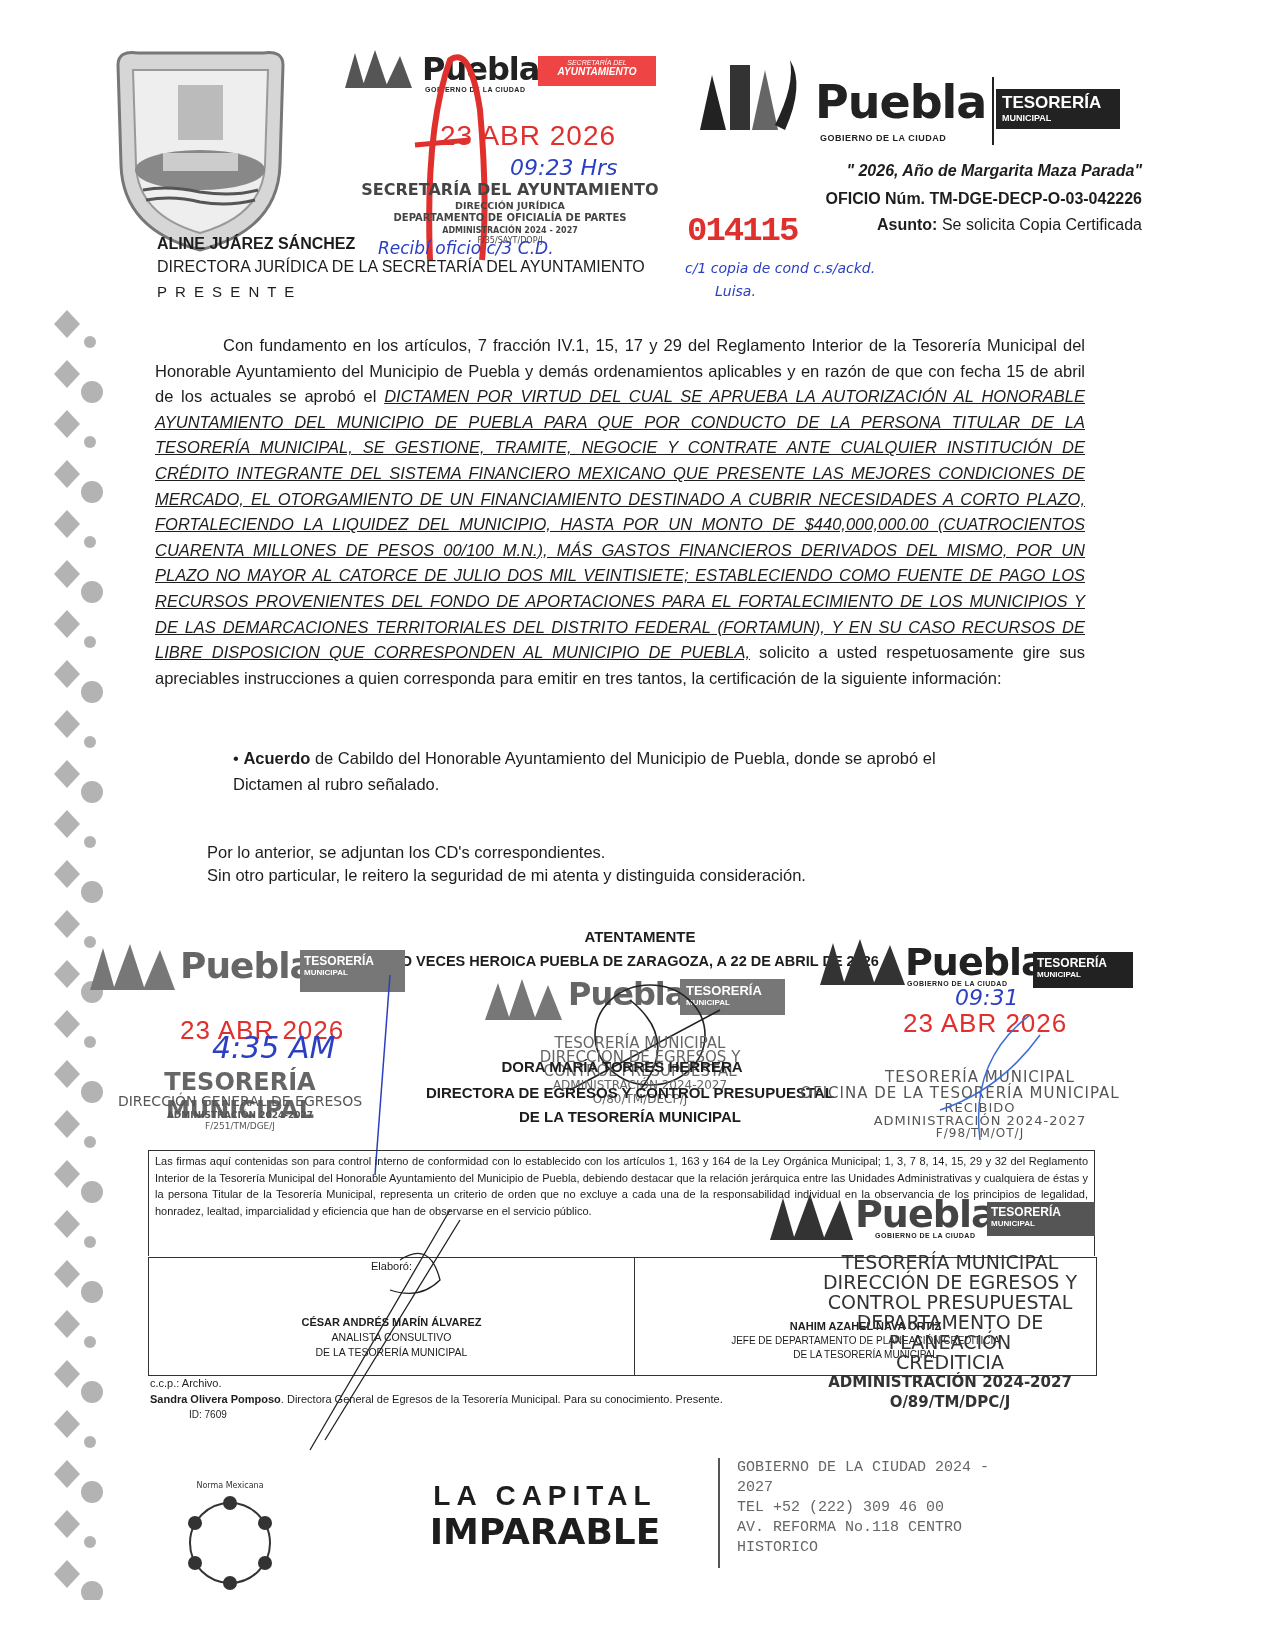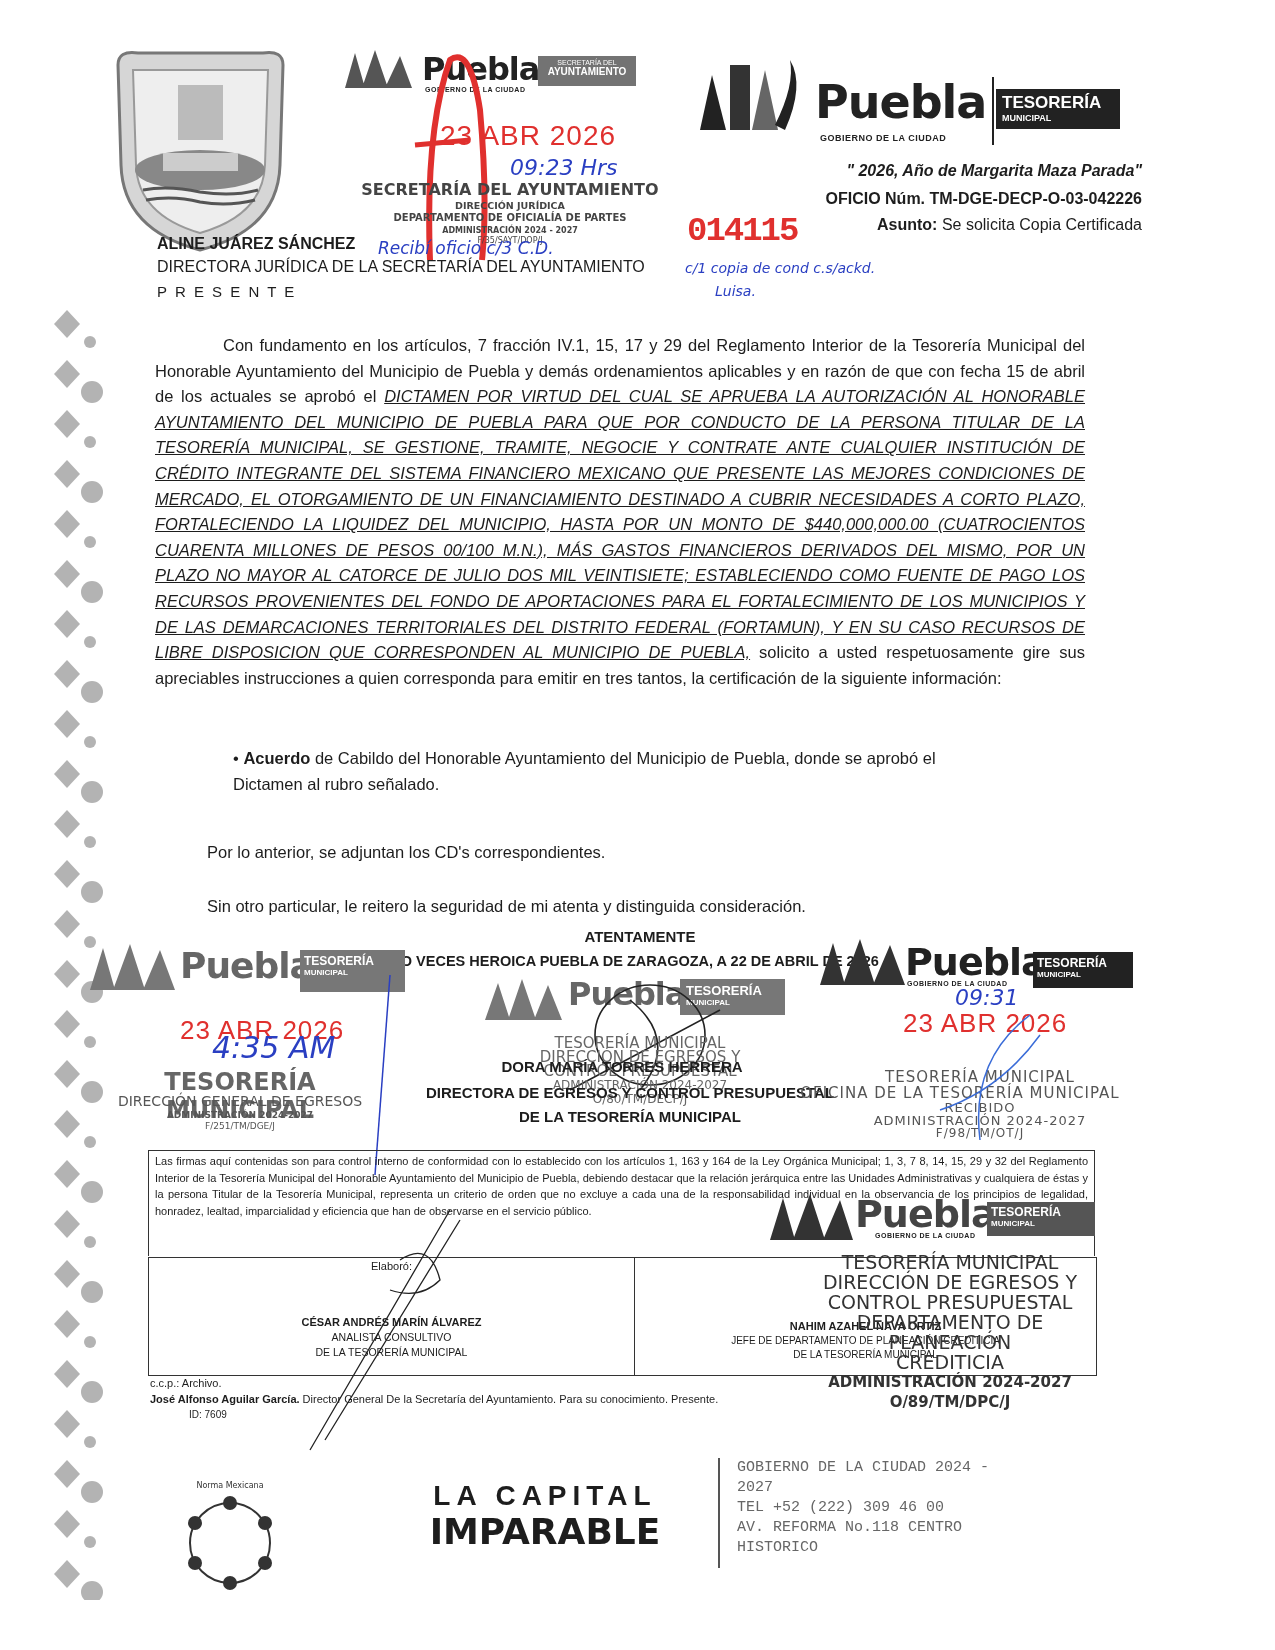--- a/index.html
+++ b/index.html
@@ -88,21 +88,21 @@
   <path d="M35 145 Q60 140 92 147 Q125 152 150 145" stroke="#555" stroke-width="3" fill="none"></path>
   <path d="M38 155 Q65 150 92 157 Q120 162 147 155" stroke="#555" stroke-width="3" fill="none"></path>
 </svg>
 
 <div class="abs" style="left:330px;top:48px;width:330px;height:50px;">
   <svg class="abs" style="left:10px;top:0;width:80px;height:45px;" viewBox="0 0 80 45">
     <path d="M5 40 L15 5 L25 40 Z M22 40 L35 2 L48 40 Z M45 40 L60 8 L72 40 Z" fill="#555"></path>
   </svg>
   <span class="abs logo-wordmark" style="left:92px;top:2px;font-size:32px;">Puebla</span>
   <span class="abs logo-sub" style="left:95px;top:38px;font-size:7px;">GOBIERNO DE LA CIUDAD</span>
-  <div class="abs dept-box" style="left:208px;top:8px;width:98px;height:30px;background:#737373;">
+  <div class="abs dept-box" style="left:208px;top:8px;width:118px;height:30px;background:#ef4444;font-style:italic;">
     <div style="font-size:7px;text-align:center;padding-top:3px;font-weight:normal;">SECRETARÍA DEL</div>
     <div style="font-size:10px;text-align:center;">AYUNTAMIENTO</div>
   </div>
 </div>
 
 <div class="abs" style="left:690px;top:55px;width:430px;height:90px;">
   <svg class="abs" style="left:0;top:0;width:120px;height:80px;" viewBox="0 0 120 80">
     <path d="M10 75 L22 20 L36 75 Z" fill="#222"></path>
     <rect x="40" y="10" width="20" height="65" fill="#333"></rect>
     <path d="M62 75 L75 15 L88 75 Z" fill="#666"></path>
@@ -144,21 +144,21 @@
 <div class="abs" style="left:157px;top:283px;font-size:15px;letter-spacing:2px;">P R E S E N T E</div>
 
 <div class="abs body-text" style="left:155px;top:333px;width:930px;text-indent:68px;">
   <span>Con fundamento en los artículos, 7 fracción IV.1, 15, 17 y 29 del Reglamento Interior de la Tesorería Municipal del Honorable Ayuntamiento del Municipio de Puebla y demás ordenamientos aplicables y en razón de que con fecha 15 de abril de los actuales se aprobó el </span><span class="u">DICTAMEN POR VIRTUD DEL CUAL SE APRUEBA LA AUTORIZACIÓN AL HONORABLE AYUNTAMIENTO DEL MUNICIPIO DE PUEBLA PARA QUE POR CONDUCTO DE LA PERSONA TITULAR DE LA TESORERÍA MUNICIPAL, SE GESTIONE, TRAMITE, NEGOCIE Y CONTRATE ANTE CUALQUIER INSTITUCIÓN DE CRÉDITO INTEGRANTE DEL SISTEMA FINANCIERO MEXICANO QUE PRESENTE LAS MEJORES CONDICIONES DE MERCADO, EL OTORGAMIENTO DE UN FINANCIAMIENTO DESTINADO A CUBRIR NECESIDADES A CORTO PLAZO, FORTALECIENDO LA LIQUIDEZ DEL MUNICIPIO, HASTA POR UN MONTO DE $440,000,000.00 (CUATROCIENTOS CUARENTA MILLONES DE PESOS 00/100 M.N.), MÁS GASTOS FINANCIEROS DERIVADOS DEL MISMO, POR UN PLAZO NO MAYOR AL CATORCE DE JULIO DOS MIL VEINTISIETE; ESTABLECIENDO COMO FUENTE DE PAGO LOS RECURSOS PROVENIENTES DEL FONDO DE APORTACIONES PARA EL FORTALECIMIENTO DE LOS MUNICIPIOS Y DE LAS DEMARCACIONES TERRITORIALES DEL DISTRITO FEDERAL (FORTAMUN), Y EN SU CASO RECURSOS DE LIBRE DISPOSICION QUE CORRESPONDEN AL MUNICIPIO DE PUEBLA,</span><span> solicito a usted respetuosamente gire sus apreciables instrucciones a quien corresponda para emitir en tres tantos, la certificación de la siguiente información:</span>
 </div>
 
 <div class="abs body-text" style="left:233px;top:746px;width:720px;text-align:left;">
   <span>• </span><b>Acuerdo</b><span> de Cabildo del Honorable Ayuntamiento del Municipio de Puebla, donde se aprobó el Dictamen al rubro señalado.</span>
 </div>
 <div class="abs body-text" style="left:207px;top:840px;">Por lo anterior, se adjuntan los CD's correspondientes.</div>
-<div class="abs body-text" style="left:207px;top:894px;">Sin otro particular, le reitero la seguridad de mi atenta y distinguida consideración.</div>
+<div class="abs body-text" style="left:207px;top:863px;">Sin otro particular, le reitero la seguridad de mi atenta y distinguida consideración.</div>
 
 <div class="abs" style="left:380px;top:928px;width:520px;text-align:center;font-size:15px;font-weight:bold;">ATENTAMENTE</div>
 <div class="abs" style="left:300px;top:953px;width:630px;text-align:center;font-size:14.5px;font-weight:bold;">CUATRO VECES HEROICA PUEBLA DE ZARAGOZA, A 22 DE ABRIL DE 2026</div>
 
 <div class="abs" style="left:85px;top:940px;width:320px;height:60px;">
   <svg class="abs" style="left:0;top:0;width:95px;height:55px;" viewBox="0 0 95 55">
       <path d="M5 50 L18 8 L30 50 Z M28 50 L45 4 L60 50 Z M58 50 L75 10 L90 50 Z" fill="#777"></path>
     </svg>
   <span class="abs logo-wordmark" style="left:95px;top:5px;font-size:36px;color:#666;">Puebla</span>
   <div class="abs dept-box" style="left:215px;top:10px;width:105px;height:42px;background:#777;">
@@ -259,21 +259,21 @@
   <div>DIRECCIÓN DE EGRESOS Y</div>
   <div>CONTROL PRESUPUESTAL</div>
   <div>DEPARTAMENTO DE PLANEACIÓN</div>
   <div>CREDITICIA</div>
   <div style="font-size:15px;font-weight:bold;">ADMINISTRACIÓN 2024-2027</div>
   <div style="font-size:15px;font-weight:bold;">O/89/TM/DPC/J</div>
 </div>
 
 <div class="abs ccp" style="left:150px;top:1375px;width:680px;">
   <div>c.c.p.: Archivo.</div>
-  <div><b>José Alfonso Aguilar García.</b><span> Director General De la Secretaría del Ayuntamiento. Para su conocimiento. Presente.</span></div>
+  <div><b>Sandra Olivera Pomposo</b><span>. Directora General de Egresos de la Tesorería Municipal. Para su conocimiento. Presente.</span></div>
   <div style="font-size:10px;margin-left:39px;">ID: 7609</div>
 </div>
 
 <svg class="abs" style="left:165px;top:1478px;width:130px;height:130px;" viewBox="0 0 130 130">
   <circle cx="65" cy="65" r="40" fill="none" stroke="#333" stroke-width="2"></circle>
   <g fill="#333">
     <circle cx="65" cy="25" r="7"></circle>
       <circle cx="100" cy="45" r="7"></circle>
       <circle cx="100" cy="85" r="7"></circle>
     <circle cx="65" cy="105" r="7"></circle>

